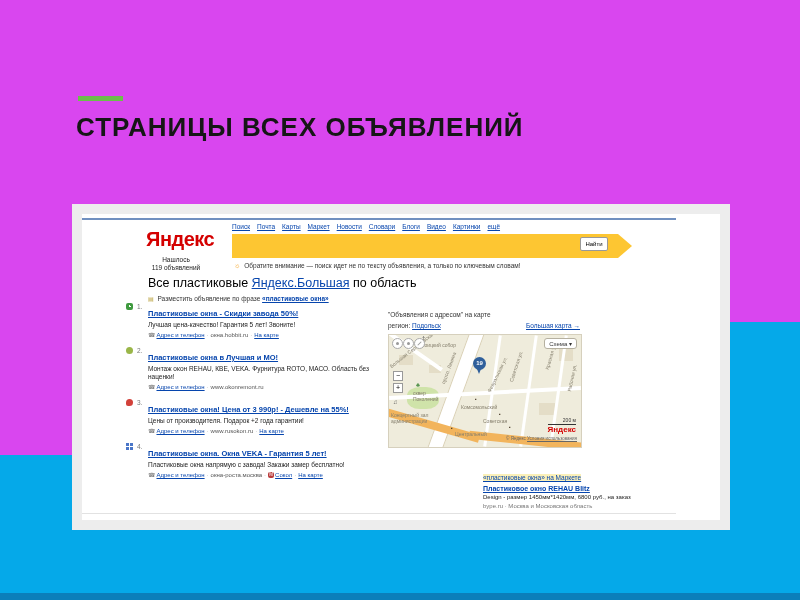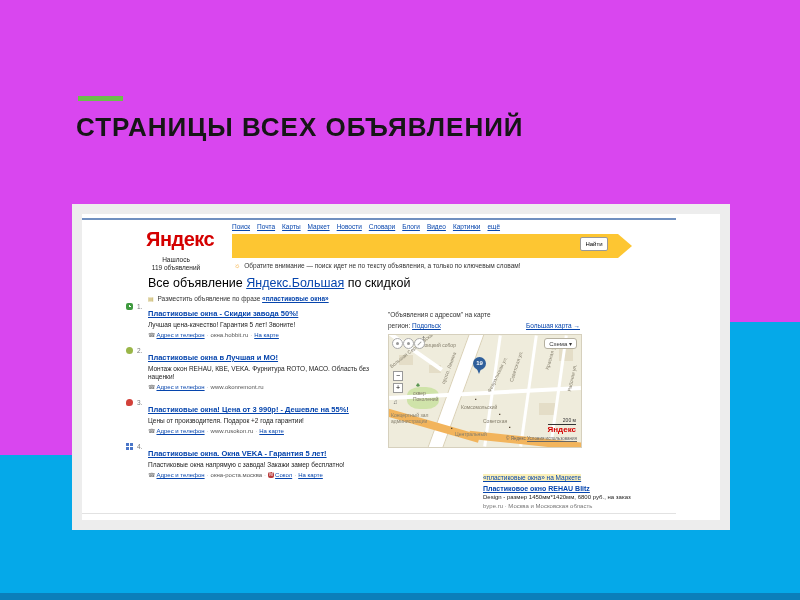--- a/index.html
+++ b/index.html
@@ -146,21 +146,21 @@
         <button class="search-btn">Найти</button>
       </div>
       <div class="banner-arrow"></div>
 
       <div class="notice">
         <span class="attn">☼</span>
         <span>Обратите внимание — поиск идет не по тексту объявления, а только по ключевым словам!</span>
       </div>
 
       <div class="h1">
-        <span>Все объявление </span><a href="#">Яндекс.Большая</a><span> по скидкой</span>
+        <span>Все пластиковые </span><a href="#">Яндекс.Большая</a><span> по область</span>
       </div>
       <div class="place">
         <span class="icn">▤</span>
         <span>Разместить объявление по фразе </span><a href="#">«пластиковые окна»</a>
       </div>
 
       <div class="listings">
           <div class="listing">
             <span class="fav flower-green"></span>
             <span class="lnum">1.</span>

